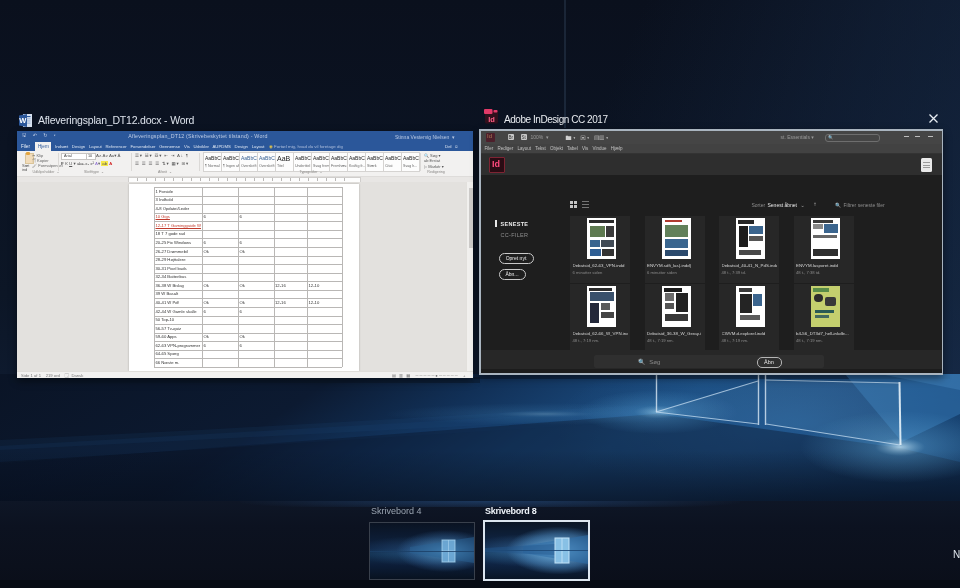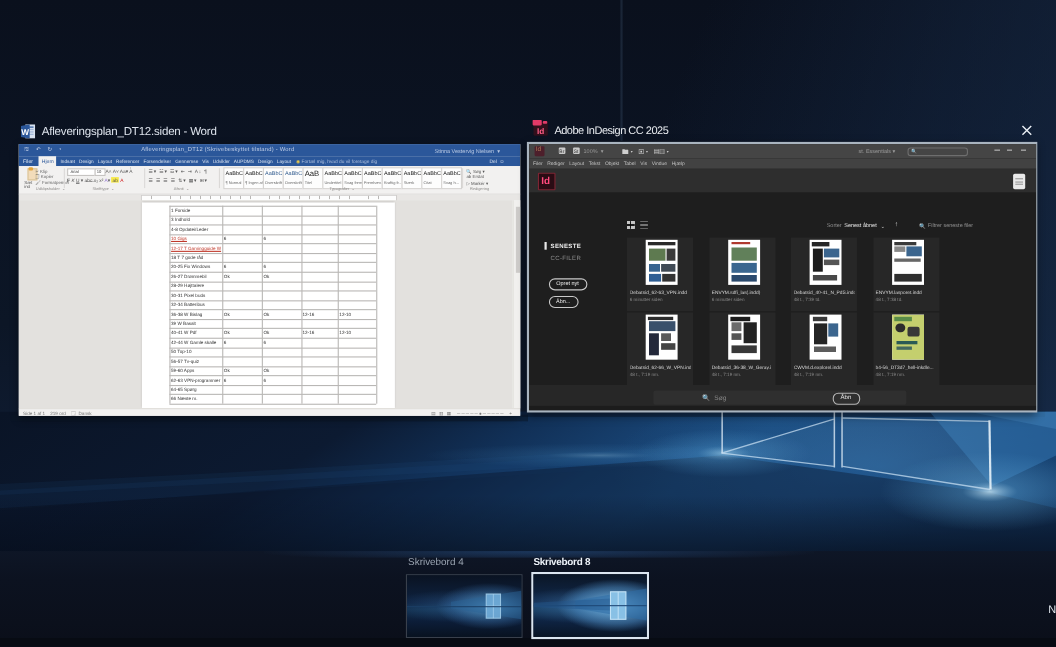--- a/index.html
+++ b/index.html
@@ -132,21 +132,21 @@
   <svg width="13" height="13" viewBox="0 0 13 13">
     <rect x="4" y="0" width="9" height="13" fill="#d8e2f0"></rect>
     <rect x="5.5" y="2" width="6" height="1.1" fill="#2b579a"></rect>
     <rect x="5.5" y="4.2" width="6" height="1.1" fill="#9fb6d8"></rect>
     <rect x="5.5" y="6.4" width="6" height="1.1" fill="#9fb6d8"></rect>
     <rect x="5.5" y="8.6" width="6" height="1.1" fill="#9fb6d8"></rect>
     <polygon points="0,1.5 8,0 8,13 0,11.5" fill="#2b579a"></polygon>
     <text x="3.9" y="9.3" font-size="7.5" fill="#fff" text-anchor="middle" font-weight="bold">W</text>
   </svg>
 </div>
-<div class="abs" style="left:38px;top:113.5px;font-size:10.5px;color:#dde3ec;letter-spacing:-0.2px;">Afleveringsplan_DT12.siden - Word</div>
+<div class="abs" style="left:38px;top:113.5px;font-size:10.5px;color:#dde3ec;letter-spacing:-0.2px;">Afleveringsplan_DT12.docx - Word</div>
 
 <div class="abs" id="wordwin" style="left:17px;top:130.5px;width:456px;height:247px;background:#f2f1f0;overflow:hidden;box-shadow:0 3px 8px rgba(0,0,0,.45);">
 
   <div class="abs" style="left:0;top:0;width:456px;height:11px;background:#2b579a;">
     <div class="abs" style="left:5px;top:1.5px;font-size:5px;color:#c3cfe6;letter-spacing:2.5px;">🖫 ↶ ↻ ▾</div>
     <div class="abs" style="left:95px;top:2.5px;width:172px;font-size:5.3px;color:#bfcde6;letter-spacing:.2px;white-space:nowrap;overflow:hidden;text-align:center;">Afleveringsplan_DT12 (Skrivebeskyttet tilstand) - Word</div>
     <div class="abs" style="left:378px;top:3px;width:80px;font-size:5px;color:#b9c9e4;">Stinna Vestervig Nielsen &nbsp;▾</div>
   </div>
 
   <div class="abs" style="left:0;top:11px;width:456px;height:9px;background:#2b579a;">
@@ -393,21 +393,21 @@
 </div>
 
 <div class="abs" style="left:484px;top:109px;width:15px;height:15px;">
   <svg width="15" height="15" viewBox="0 0 15 15">
     <rect x="1" y="2" width="13" height="12.5" rx="1.5" fill="#31101c"></rect>
     <rect x="0" y="0" width="8.5" height="5" rx="1" fill="#e23a68"></rect>
     <rect x="9.5" y="1" width="4" height="2.5" rx="0.8" fill="#e23a68"></rect>
     <text x="7.5" y="12.5" font-size="7.5" fill="#ff5d86" text-anchor="middle" font-weight="bold">Id</text>
   </svg>
 </div>
-<div class="abs" style="left:504px;top:113.5px;font-size:10px;color:#e8ebef;letter-spacing:-0.45px;">Adobe InDesign CC 2025</div>
+<div class="abs" style="left:504px;top:113.5px;font-size:10px;color:#e8ebef;letter-spacing:-0.45px;">Adobe InDesign CC 2017</div>
 
 <svg class="abs" style="left:928px;top:112.5px;" width="11" height="11" viewBox="0 0 11 11">
   <path d="M1.5 1.5 L9.5 9.5 M9.5 1.5 L1.5 9.5" stroke="#e8edf3" stroke-width="1.3"></path>
 </svg>
 
 <div class="abs" id="idwin" style="left:479px;top:129px;width:464px;height:245.5px;background:#a9b4bf;padding:0;box-shadow:0 3px 8px rgba(0,0,0,.45);">
   <div class="abs" style="left:1.5px;top:1.5px;width:461px;height:242.5px;background:#1e1e1e;overflow:hidden;">
 
     <div class="abs" style="left:0;top:0;width:461px;height:13px;background:#454545;">
       <div class="abs" style="left:5px;top:2px;width:9px;height:9px;background:#4d1f2b;border-radius:1px;">

